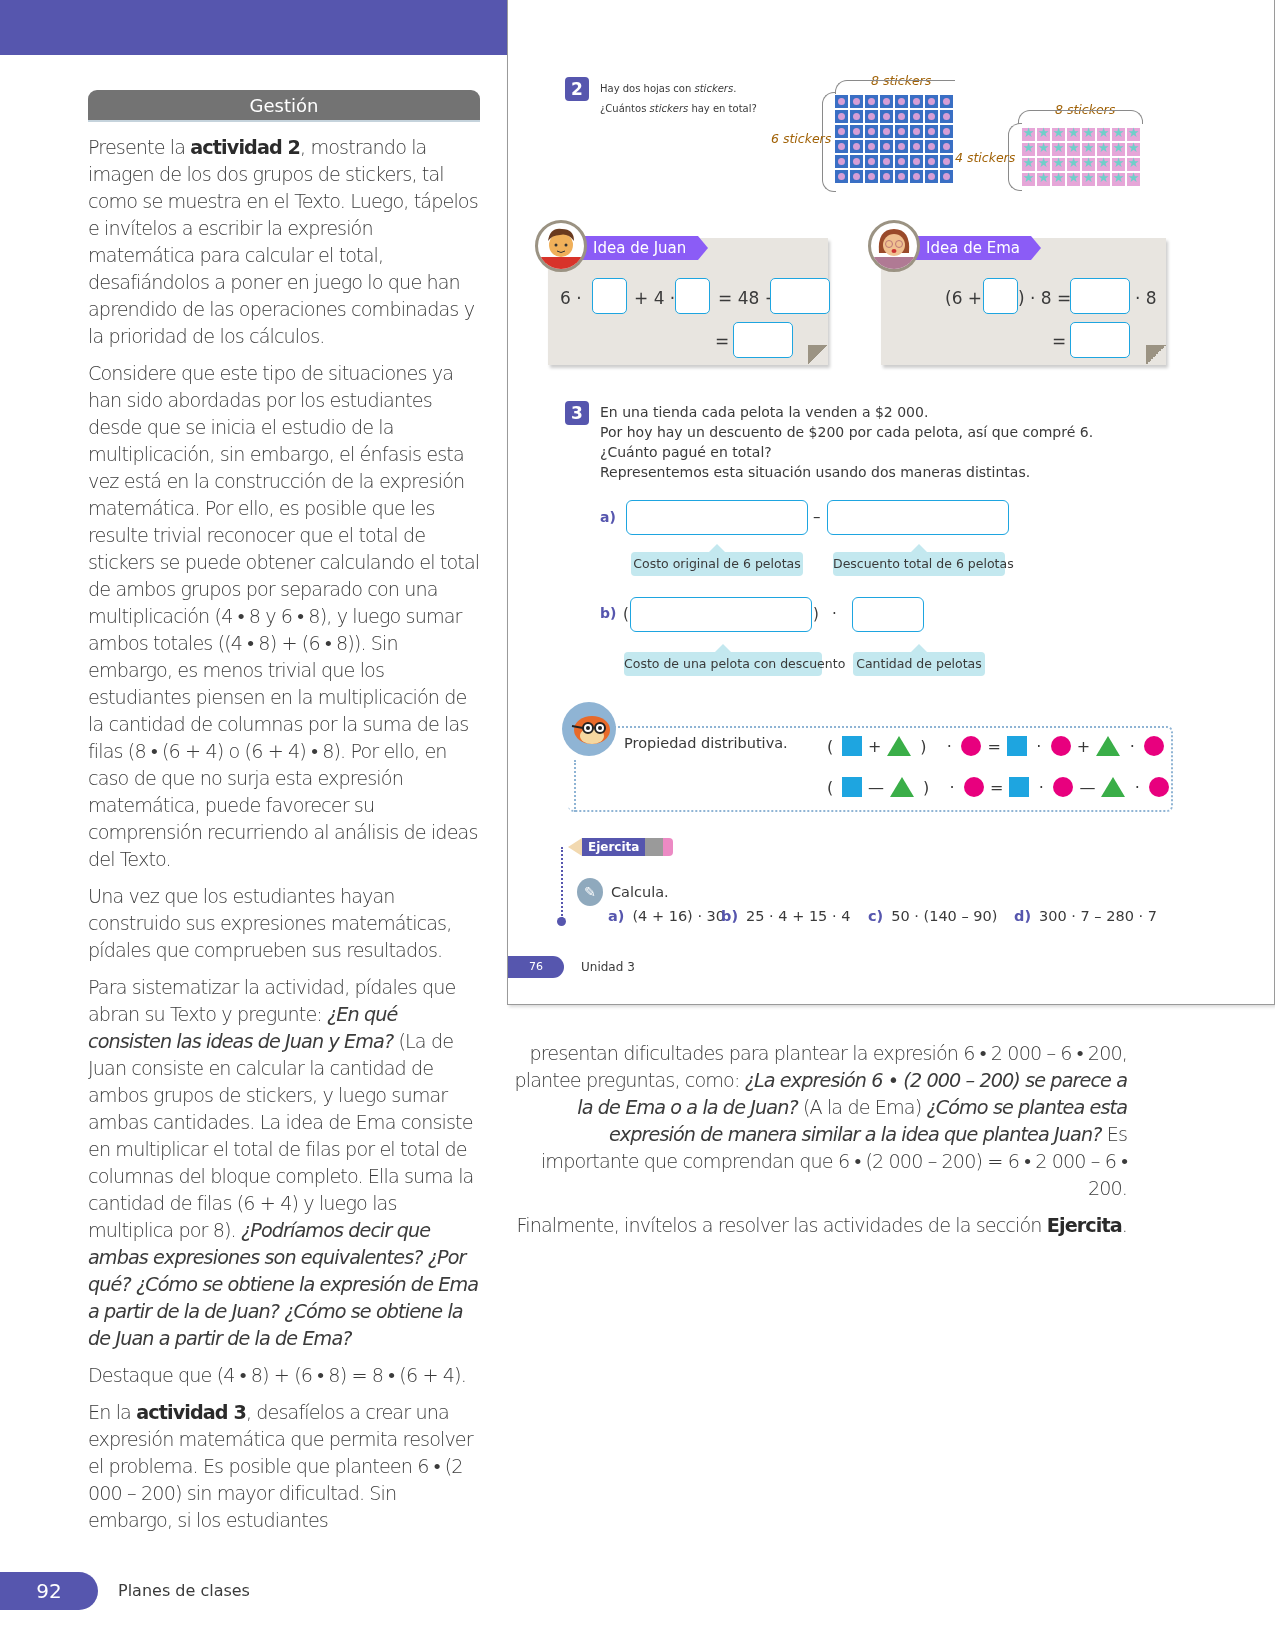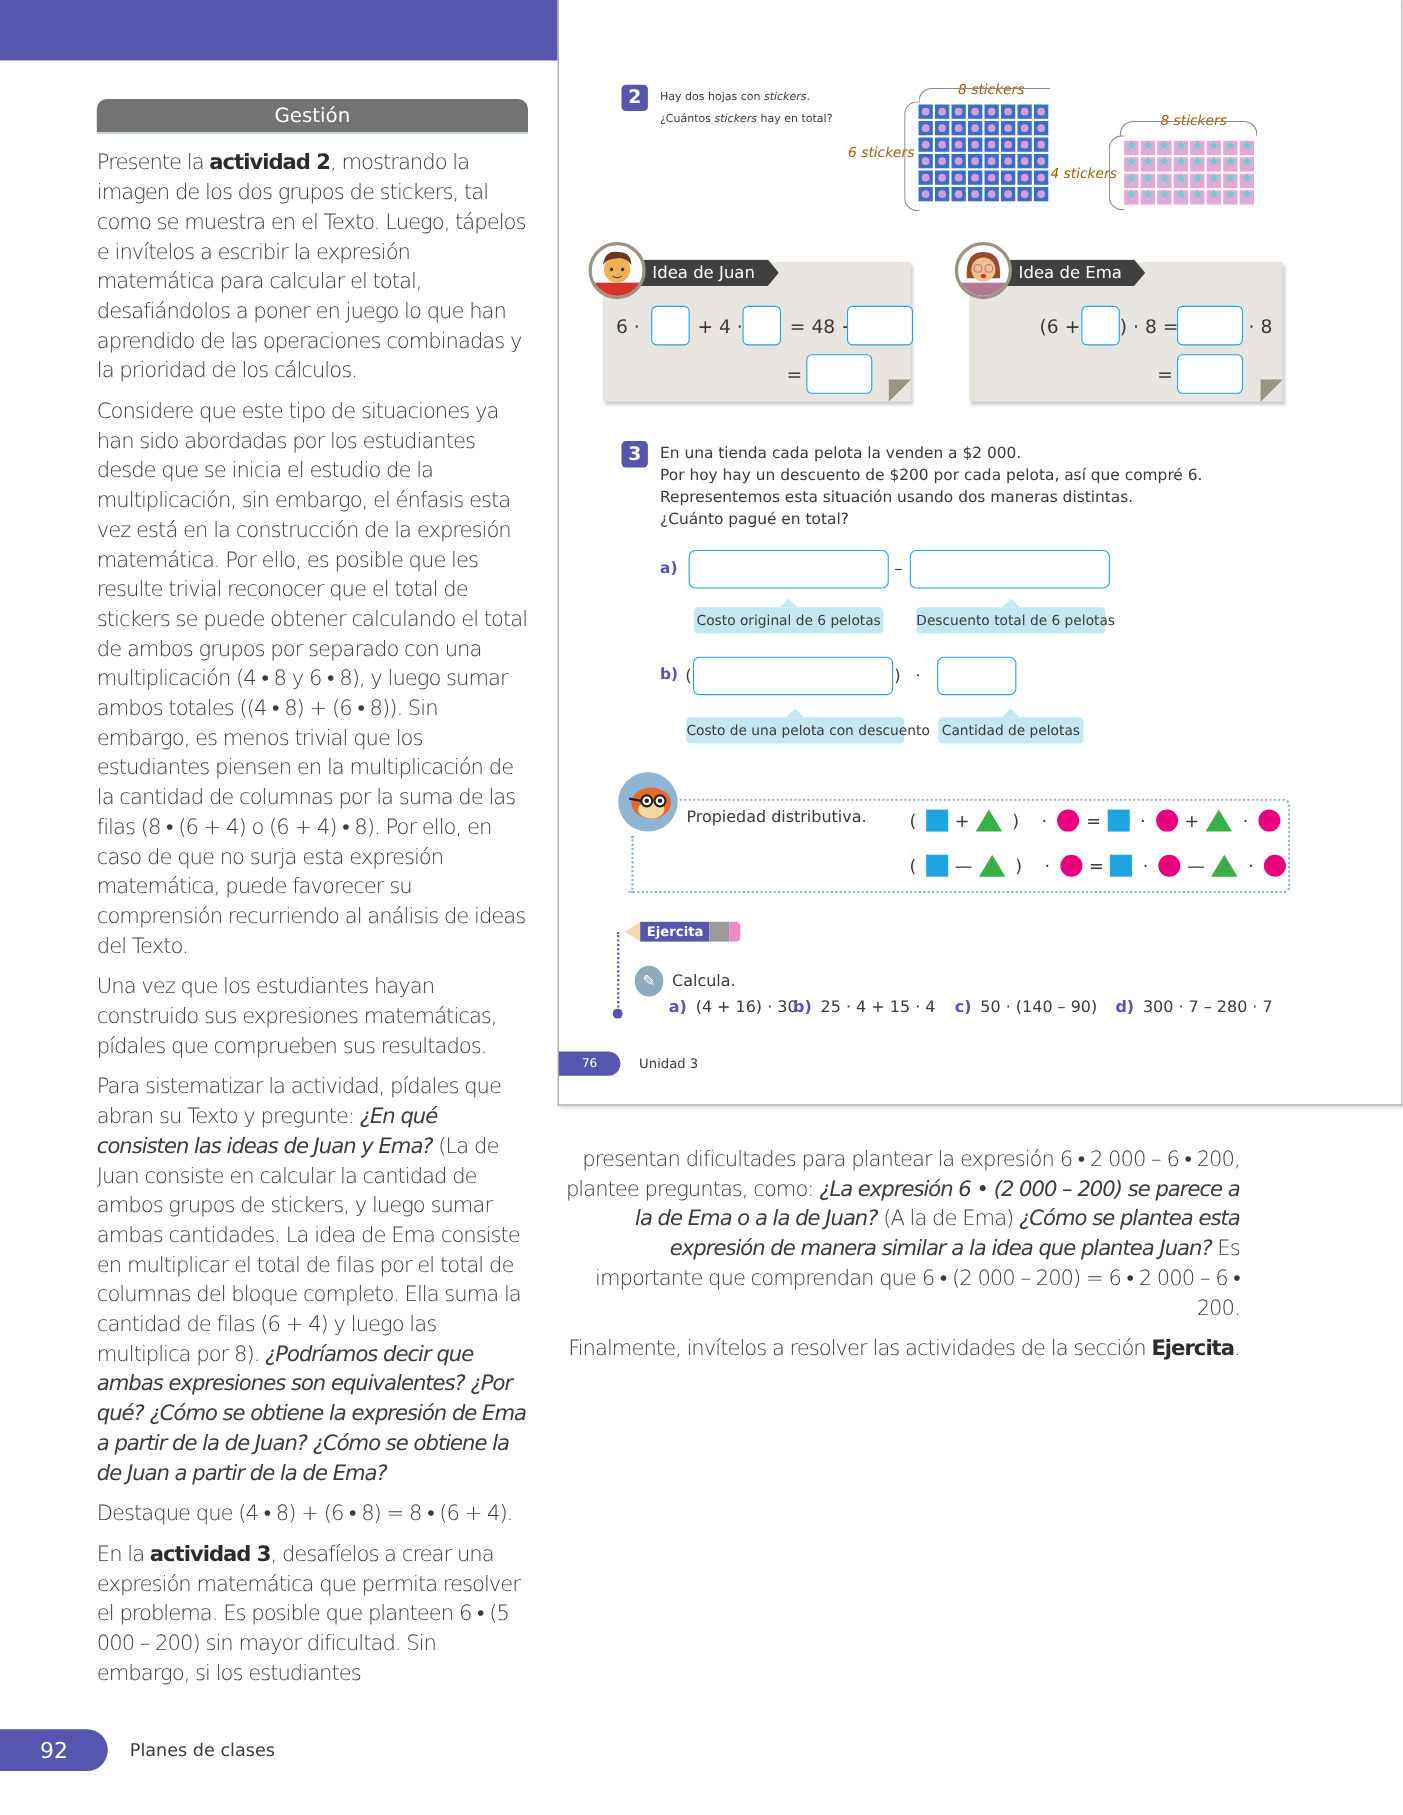--- a/index.html
+++ b/index.html
@@ -32,21 +32,21 @@
   .sticker-grid { position: absolute; display: grid; gap: 2px; }
   .sticker-blue { width: 13px; height: 13px; background: #3a6fc4; position: relative; }
   .sticker-blue::after { content: ""; position: absolute; left: 3px; top: 3px; width: 7px; height: 7px; border-radius: 50%; background: #d79ed6; }
   .sticker-pink { width: 13px; height: 13px; background: #e6a6d8; position: relative; }
   .sticker-pink::after { content: "★"; position: absolute; left: 0; top: -3px; width: 13px; text-align: center; font-size: 13px; color: #6fcfc9; }
   .dim-label { position: absolute; font-size: 12.5px; font-style: italic; color: #a16207; white-space: nowrap; }
   .brace { position: absolute; border: 1px solid #8a8a8a; }
 
   .idea-card { position: absolute; background: #e8e5e0; box-shadow: 2px 3px 3px rgba(0,0,0,0.2); }
   .idea-card .fold2 { position: absolute; right: 0; bottom: 0; width: 20px; height: 20px; background: linear-gradient(135deg, #9b9383 50%, transparent 50%); }
-  .idea-tag { position: absolute; height: 24px; background: #404040; color: #fff; font-size: 15px; line-height: 24px; padding-left: 40px;
+  .idea-tag { position: absolute; height: 24px; background: #8b5cf6; color: #fff; font-size: 15px; line-height: 24px; padding-left: 40px;
     clip-path: polygon(0 0, calc(100% - 10px) 0, 100% 50%, calc(100% - 10px) 100%, 0 100%); }
   .avatar { position: absolute; width: 52px; height: 52px; border-radius: 50%; border: 3px solid #9b9383; background: #fff; overflow: hidden; }
   .eq-box { position: absolute; height: 36px; border: 1.5px solid #1ea5e0; border-radius: 5px; background: #fff; }
   .eq-text { position: absolute; font-size: 17px; line-height: 36px; color: #3a3a3a; white-space: nowrap; }
 
   .ans-box { position: absolute; height: 35px; border: 1.5px solid #1ea5e0; border-radius: 6px; background: #fff; }
   .label-letter { position: absolute; font-weight: bold; color: #5656ae; font-size: 14px; }
   .callout { position: absolute; height: 24px; background: #c3e8ef; border-radius: 4px; font-size: 12.5px; line-height: 24px; text-align: center; color: #3a3a3a; white-space: nowrap; }
   .callout::before { content: ""; position: absolute; left: 50%; top: -8px; margin-left: -8px; border-left: 8px solid transparent; border-right: 8px solid transparent; border-bottom: 8px solid #c3e8ef; }
 
@@ -76,21 +76,21 @@
 <div class="top-band"></div>
 
 <div class="left-col">
   <div class="gestion-header">Gestión</div>
   <div class="body-text" id="left-body">
       <p><span>Presente la </span><b>actividad 2</b><span>, mostrando la imagen de los dos grupos de stickers, tal como se muestra en el Texto. Luego, tápelos e invítelos a escribir la expresión matemática para calcular el total, desafiándolos a poner en juego lo que han aprendido de las operaciones combinadas y la prioridad de los cálculos.</span></p>
       <p><span>Considere que este tipo de situaciones ya han sido abordadas por los estudiantes desde que se inicia el estudio de la multiplicación, sin embargo, el énfasis esta vez está en la construcción de la expresión matemática. Por ello, es posible que les resulte trivial reconocer que el total de stickers se puede obtener calculando el total de ambos grupos por separado con una multiplicación (4 • 8 y 6 • 8), y luego sumar ambos totales ((4 • 8) + (6 • 8)). Sin embargo, es menos trivial que los estudiantes piensen en la multiplicación de la cantidad de columnas por la suma de las filas (8 • (6 + 4) o (6 + 4) • 8). Por ello, en caso de que no surja esta expresión matemática, puede favorecer su comprensión recurriendo al análisis de ideas del Texto.</span></p>
       <p><span>Una vez que los estudiantes hayan construido sus expresiones matemáticas, pídales que comprueben sus resultados.</span></p>
       <p><span>Para sistematizar la actividad, pídales que abran su Texto y pregunte: </span><i>¿En qué consisten las ideas de Juan y Ema?</i><span> (La de Juan consiste en calcular la cantidad de ambos grupos de stickers, y luego sumar ambas cantidades. La idea de Ema consiste en multiplicar el total de filas por el total de columnas del bloque completo. Ella suma la cantidad de filas (6 + 4) y luego las multiplica por 8). </span><i>¿Podríamos decir que ambas expresiones son equivalentes? ¿Por qué? ¿Cómo se obtiene la expresión de Ema a partir de la de Juan? ¿Cómo se obtiene la de Juan a partir de la de Ema?</i></p>
       <p><span>Destaque que (4 • 8) + (6 • 8) = 8 • (6 + 4).</span></p>
-      <p><span>En la </span><b>actividad 3</b><span>, desafíelos a crear una expresión matemática que permita resolver el problema. Es posible que planteen 6 • (5 000 – 200) sin mayor dificultad. Sin embargo, si los estudiantes</span></p>
+      <p><span>En la </span><b>actividad 3</b><span>, desafíelos a crear una expresión matemática que permita resolver el problema. Es posible que planteen 6 • (2 000 – 200) sin mayor dificultad. Sin embargo, si los estudiantes</span></p>
     </div>
 </div>
 
 <div class="inset hand">
 
   <div class="num-badge" style="left:57px; top:77px;">2</div>
   <div class="q-text" style="left:92px; top:79px;">
     <div><span>Hay dos hojas con </span><i>stickers</i><span>.</span></div>
     <div><span>¿Cuántos </span><i>stickers</i><span> hay en total?</span></div>
   </div>
@@ -231,22 +231,22 @@
   <div class="eq-text" style="left:510px; top:280px;">) · 8 =</div>
   <div class="eq-box" style="left:562px; top:278px; width:60px;"></div>
   <div class="eq-text" style="left:627px; top:280px;">· 8</div>
   <div class="eq-text" style="left:544px; top:323px;">=</div>
   <div class="eq-box" style="left:562px; top:322px; width:60px;"></div>
 
   <div class="num-badge" style="left:57px; top:401px;">3</div>
   <div class="q-text" style="left:92px; top:402px; font-size:14px;">
     <div>En una tienda cada pelota la venden a $2 000.</div>
     <div>Por hoy hay un descuento de $200 por cada pelota, así que compré 6.</div>
+    <div>¿Cuánto pagué en total?</div>
     <div>Representemos esta situación usando dos maneras distintas.</div>
-    <div>¿Cuánto pagué en total?</div>
   </div>
 
   <div class="label-letter" style="left:92px; top:509px;">a)</div>
   <div class="ans-box" style="left:118px; top:500px; width:182px;"></div>
   <div class="eq-text" style="left:305px; top:499px; font-size:15px;">–</div>
   <div class="ans-box" style="left:319px; top:500px; width:182px;"></div>
   <div class="callout" style="left:123px; top:552px; width:172px;">Costo original de 6 pelotas</div>
   <div class="callout" style="left:325px; top:552px; width:172px;">Descuento total de 6 pelotas</div>
 
   <div class="label-letter" style="left:92px; top:605px;">b)</div>

